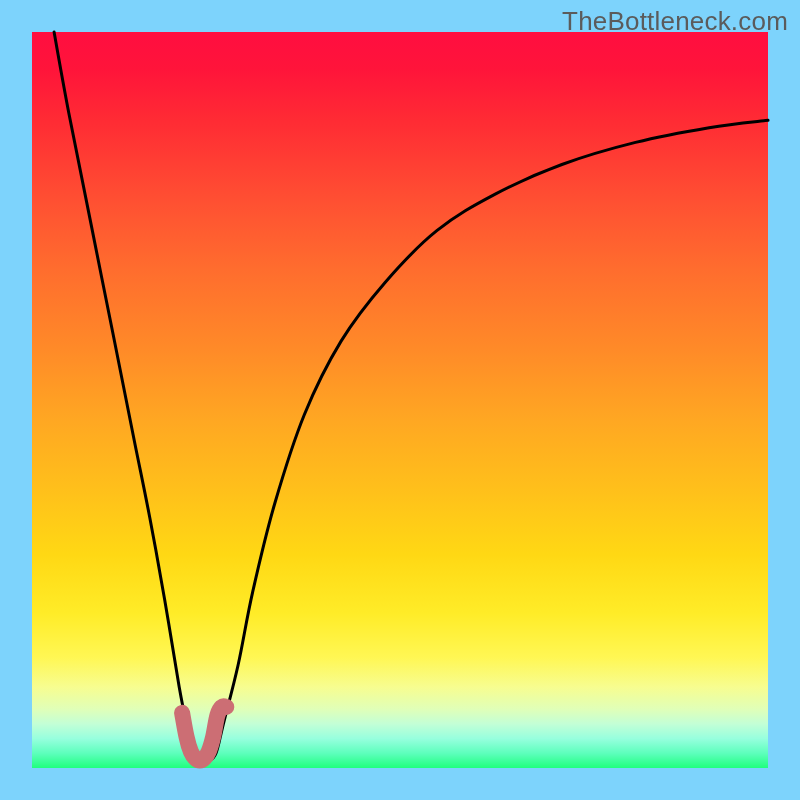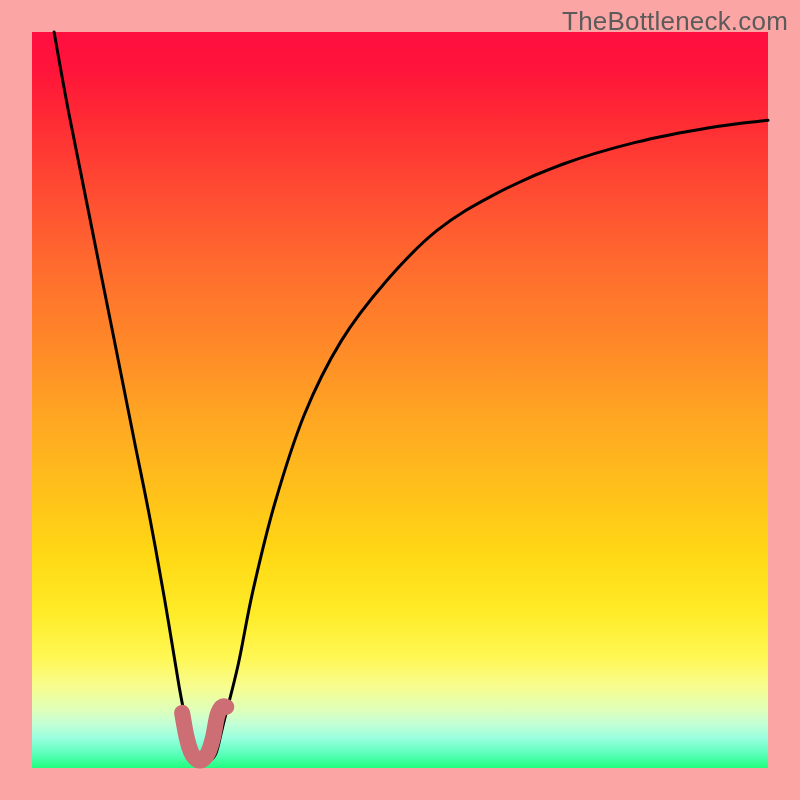--- a/index.html
+++ b/index.html
@@ -8,21 +8,21 @@
     width: 800px;
     height: 800px;
     overflow: hidden;
     background: #000;
     font-family: Arial, Helvetica, sans-serif;
   }
   .canvas {
     position: relative;
     width: 800px;
     height: 800px;
-    background: #fca5a5;
+    background: #7dd3fc;
   }
   .plot-bg {
     position: absolute;
     left: 32px;
     top: 32px;
     width: 736px;
     height: 736px;
     background: linear-gradient(to bottom,
       #ff0e40 0%,
       #ff143a 5%,

